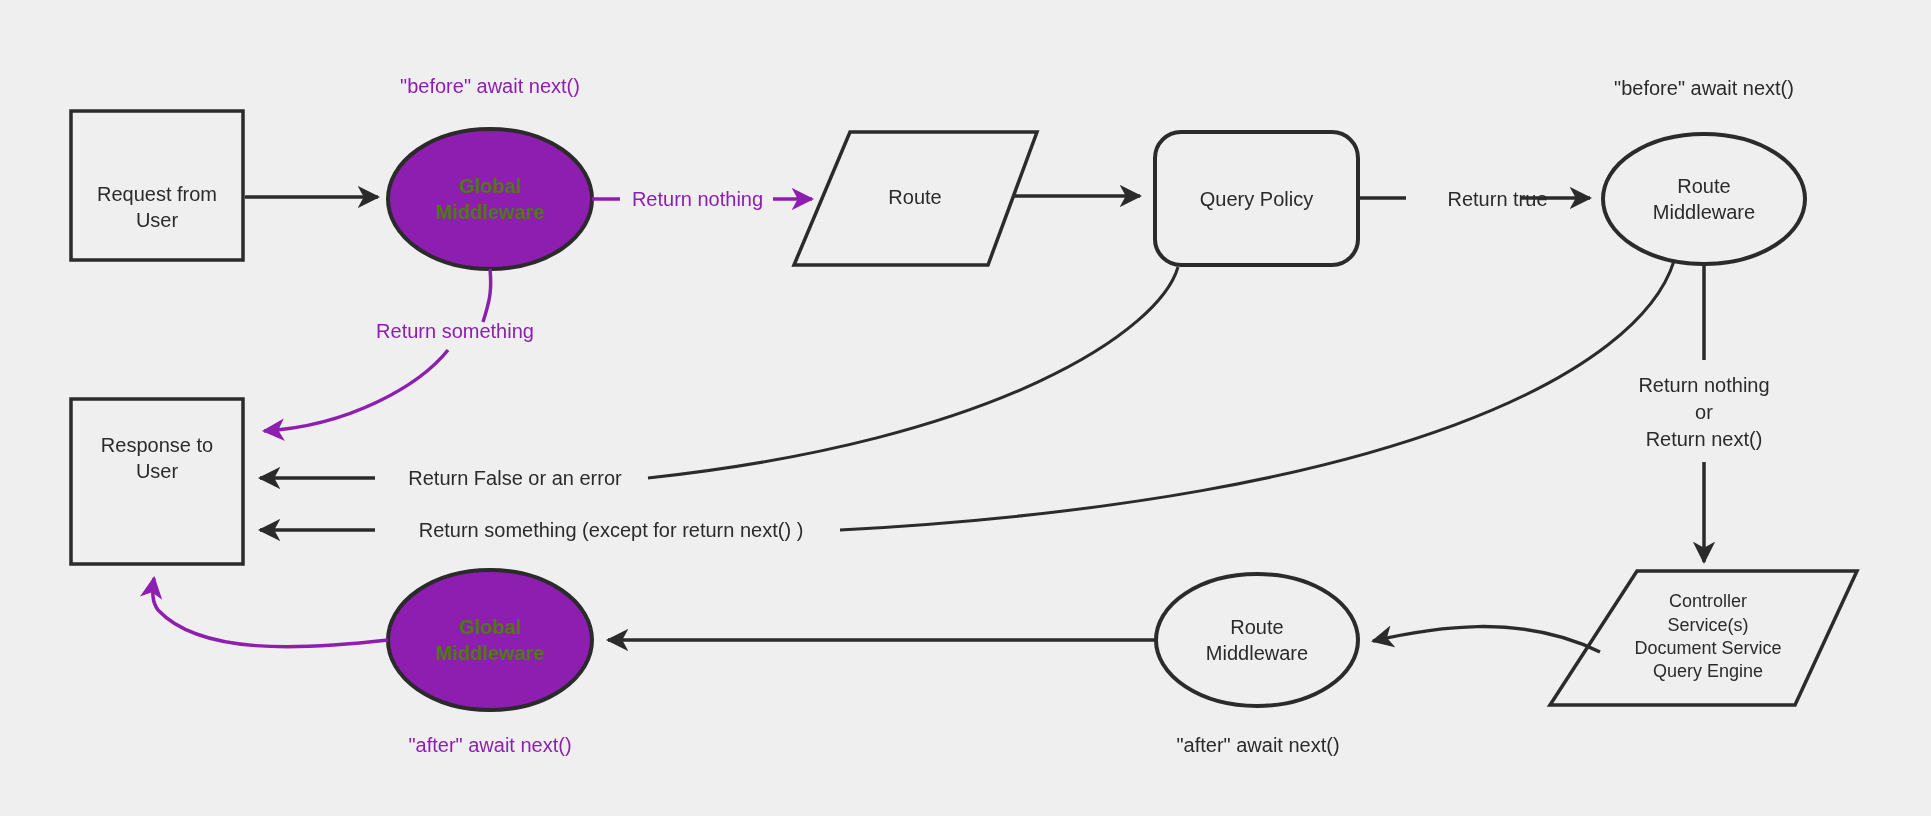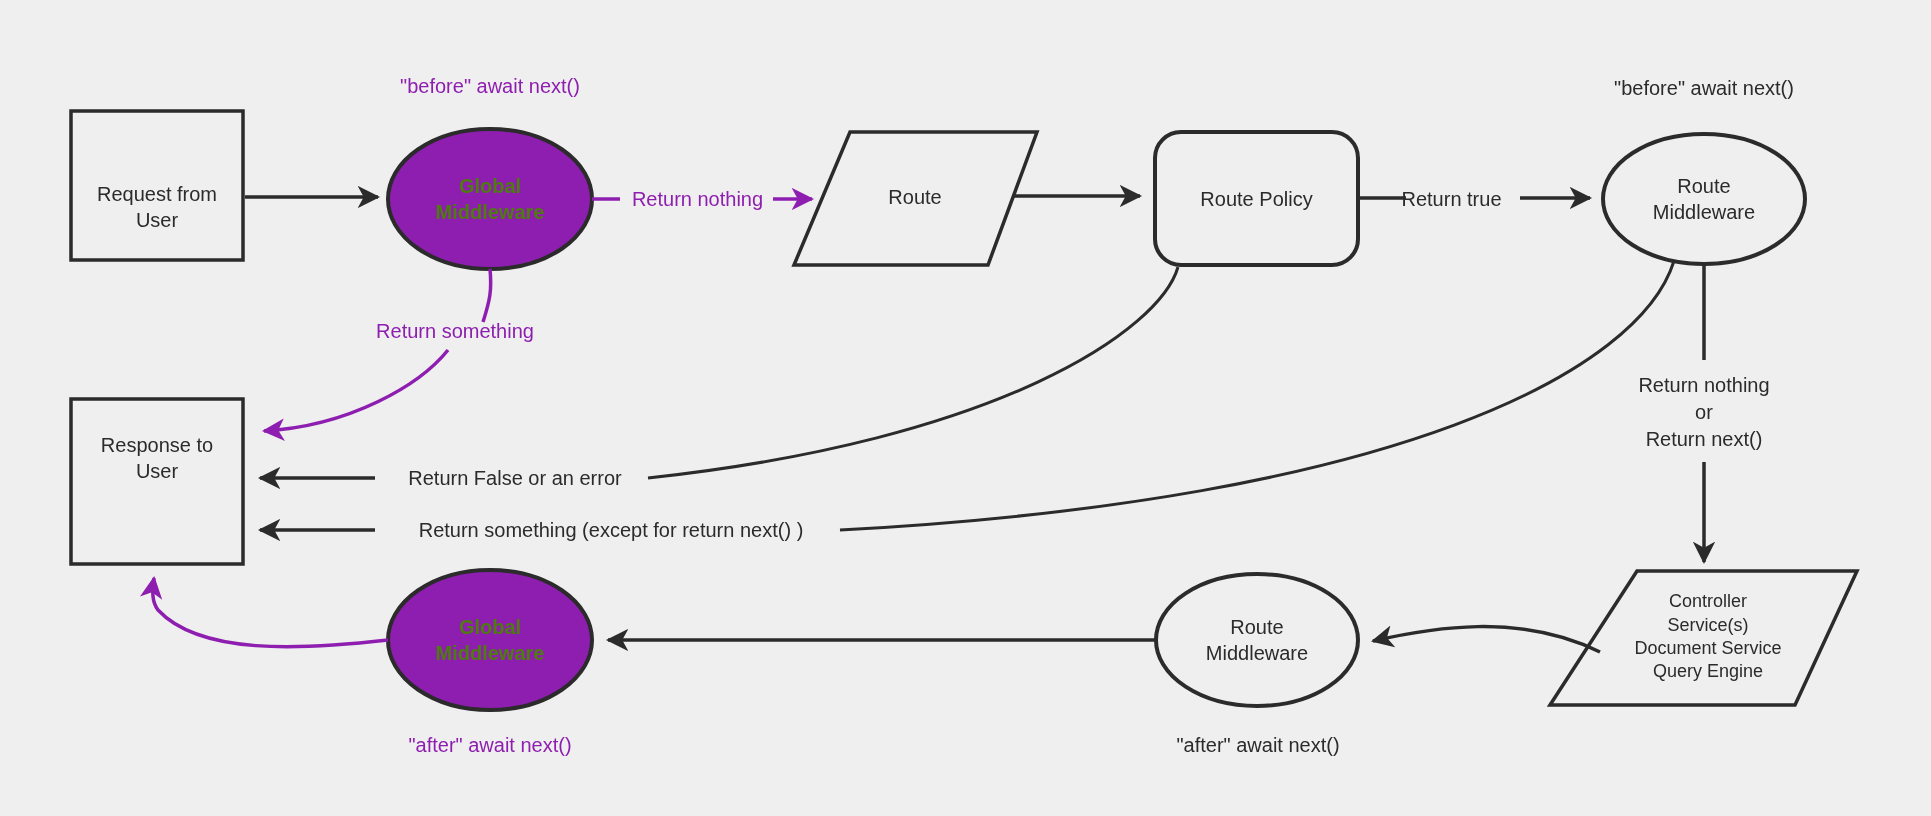--- a/index.html
+++ b/index.html
@@ -120,21 +120,21 @@
   </svg>
 
   <div class="node-label" style="left:71px; top:111px; width:172px; height:192px;">Request from
 User</div>
 
   <div class="node-label inverse" style="left:388px; top:129px; width:204px; height:140px;">Global
 Middleware</div>
 
   <div class="node-label" style="left:820px; top:167px; width:190px; height:60px;">Route</div>
 
-  <div class="node-label" style="left:1155px; top:132px; width:203px; height:133px;">Route Policy</div>
+  <div class="node-label" style="left:1155px; top:132px; width:203px; height:133px;">Query Policy</div>
 
   <div class="node-label" style="left:1603px; top:134px; width:202px; height:130px;">Route
 Middleware</div>
 
   <div class="node-label" style="left:1608px; top:581px; width:200px; height:112px; font-size:18px;">Controller
 Service(s)
 Document Service
 Query Engine</div>
 
   <div class="node-label" style="left:1156px; top:574px; width:202px; height:132px;">Route
@@ -151,21 +151,21 @@
   <div class="edge-label" style="left:1554px; top:74px; width:300px; height:28px;">"before" await next()</div>
 
   <div class="edge-label purple" style="left:340px; top:731px; width:300px; height:28px;">"after" await next()</div>
 
   <div class="edge-label" style="left:1108px; top:731px; width:300px; height:28px;">"after" await next()</div>
 
   <div class="edge-label purple" style="left:620px; top:185px; width:155px; height:28px;">Return nothing</div>
 
   <div class="edge-label purple" style="left:360px; top:317px; width:190px; height:28px;">Return something</div>
 
-  <div class="edge-label" style="left:1394px; top:185px; width:115px; height:28px;">Return true</div>
+  <div class="edge-label" style="left:1440px; top:185px; width:115px; height:28px;">Return true</div>
 
   <div class="edge-label" style="left:380px; top:464px; width:270px; height:28px;">Return False or an error</div>
 
   <div class="edge-label" style="left:380px; top:516px; width:462px; height:28px;">Return something (except for return next() )</div>
 
   <div class="edge-label" style="left:1604px; top:362px; width:200px; height:100px;">Return nothing
 or
 Return next()</div>
 
 </div>

